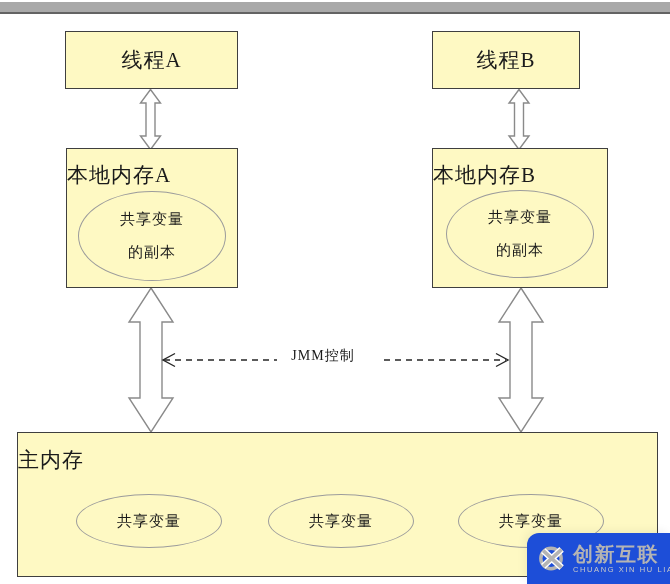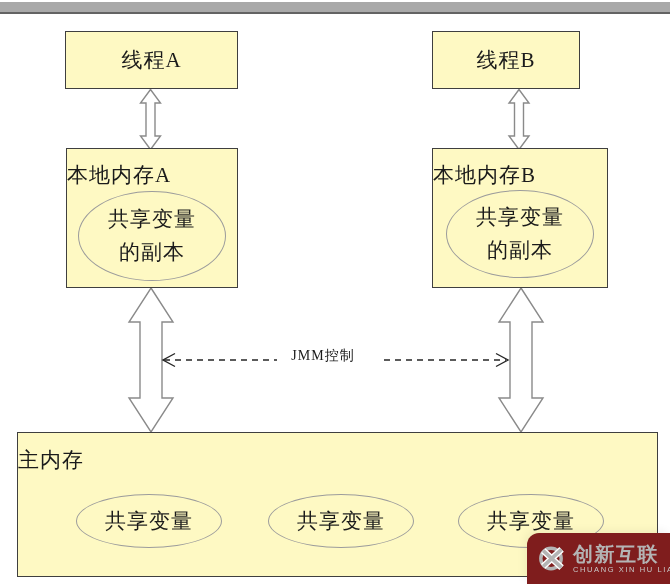--- a/index.html
+++ b/index.html
@@ -10,29 +10,29 @@
   
   .topbar{position:absolute;left:0;top:2px;width:670px;height:10px;background:#a9a9a9;border-bottom:2px solid #636363;}
   
   .node{position:absolute;background:#fef9c3;border:1.5px solid #3f3f3f;box-sizing:border-box;}
   .center{display:flex;align-items:center;justify-content:center;}
   .label{font-size:21px;letter-spacing:1px;white-space:nowrap;}
   .node-title{position:absolute;left:0;right:0;top:12px;text-align:left;font-size:21px;letter-spacing:1px;}
   
   .ellipse{position:absolute;border:1.3px solid #9c9c9c;border-radius:50%;box-sizing:border-box;background:transparent;
            display:flex;flex-direction:column;align-items:center;justify-content:center;}
-  .ellipse .line{font-size:21px;letter-spacing:1px;line-height:33px;text-align:center;white-space:nowrap;}
+  .ellipse .line{font-size:15px;letter-spacing:1px;line-height:33px;text-align:center;white-space:nowrap;}
   
   svg.overlay{position:absolute;left:0;top:0;width:670px;height:584px;}
   .hollow-arrow{fill:#ffffff;stroke:#8a8a8a;stroke-width:1.4;stroke-linejoin:miter;}
   .dash-line{stroke:#262626;stroke-width:1.4;stroke-dasharray:6 5;fill:none;}
   .dash-head{stroke:#262626;stroke-width:1.4;fill:none;}
   .jmm-label{position:absolute;left:268px;top:347px;width:110px;text-align:center;font-size:14px;letter-spacing:1px;background:transparent;}
   
-  .watermark{position:absolute;left:527px;top:533px;width:143px;height:51px;background:#7f1d1d;
+  .watermark{position:absolute;left:527px;top:533px;width:143px;height:51px;background:#1d4ed8;
              border-top-left-radius:12px;box-shadow:-3px -3px 8px rgba(0,0,0,0.05);
              display:flex;align-items:center;}
   .wm-logo{margin-left:10px;flex:0 0 auto;}
   .wm-text{margin-left:7px;display:flex;flex-direction:column;}
   .wm-brand{font-family:"Liberation Sans","DejaVu Sans",sans-serif;font-weight:bold;font-size:20px;
             color:#b4b4b4;letter-spacing:1.5px;line-height:22px;white-space:nowrap;}
   .wm-sub{font-family:"Liberation Sans","DejaVu Sans",sans-serif;font-size:7.5px;color:#c9c9c9;
           letter-spacing:1.6px;line-height:9px;white-space:nowrap;}
 </style>
 </head>

